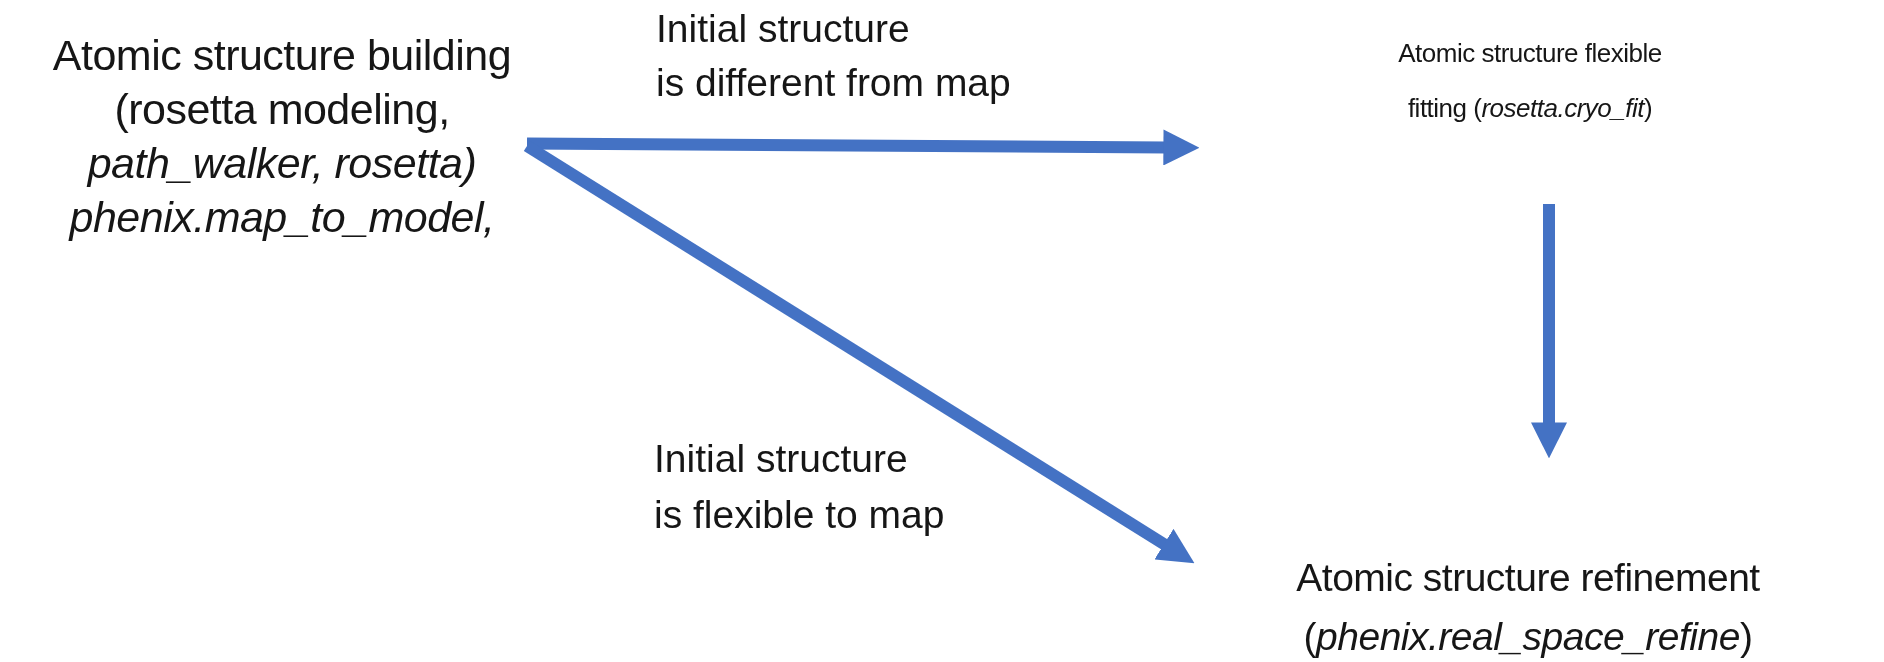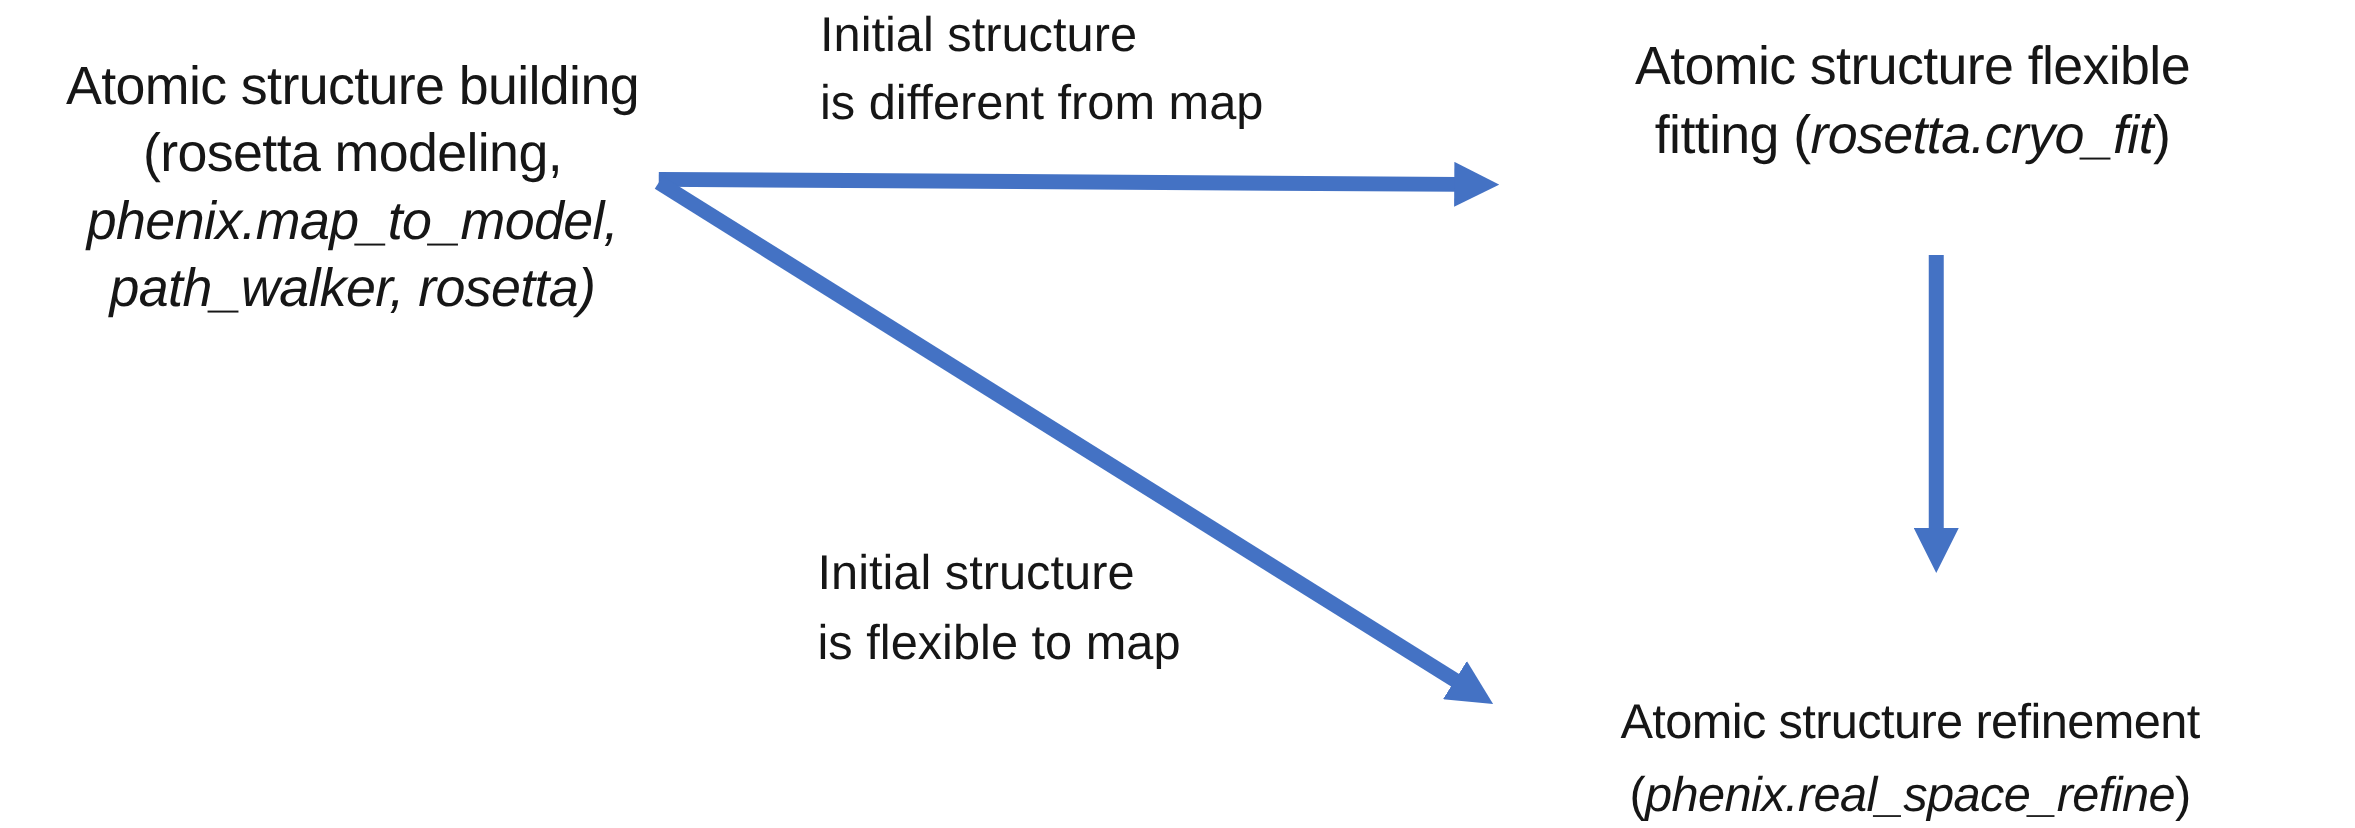--- a/index.html
+++ b/index.html
@@ -30,33 +30,32 @@
   .center { text-align: center; }
   .it { font-style: italic; }
 
   .node-building {
     left: 8px;
     top: 28px;
     width: 548px;
     font-size: 43px;
     line-height: 54px;
     letter-spacing: -0.5px;
-    margin-top: 14px;
   }
   .label-different {
     left: 656px;
     top: 2px;
     font-size: 39px;
     line-height: 54px;
   }
   .node-fitting {
     left: 1270px;
     top: 26px;
     width: 520px;
-    font-size: 43px;
+    font-size: 26px;
     line-height: 55px;
     letter-spacing: -0.5px;
   }
   .label-similar {
     left: 654px;
     top: 431px;
     font-size: 39px;
     line-height: 56px;
   }
   .node-refinement {
@@ -83,22 +82,22 @@
     <line x1="527" y1="143.5" x2="1167" y2="147.5" stroke-width="12" marker-end="url(#arrowhead)" stroke="#4472C4"></line>
 
     <line x1="527" y1="146" x2="1167" y2="546" stroke-width="12" marker-end="url(#arrowhead)" stroke="#4472C4"></line>
 
     <line x1="1549" y1="204" x2="1549" y2="426" stroke-width="12" marker-end="url(#arrowhead)" stroke="#4472C4"></line>
   </svg>
 
   <div class="txt center node-building">
     <div>Atomic structure building</div>
     <div>(rosetta modeling,</div>
+    <div class="it">path_walker, rosetta)</div>
     <div class="it">phenix.map_to_model,</div>
-    <div class="it">path_walker, rosetta)</div>
   </div>
 
   <div class="txt label-different">
     <div>Initial structure</div>
     <div>is different from map</div>
   </div>
 
   <div class="txt center node-fitting">
     <div>Atomic structure flexible</div>
     <div>

